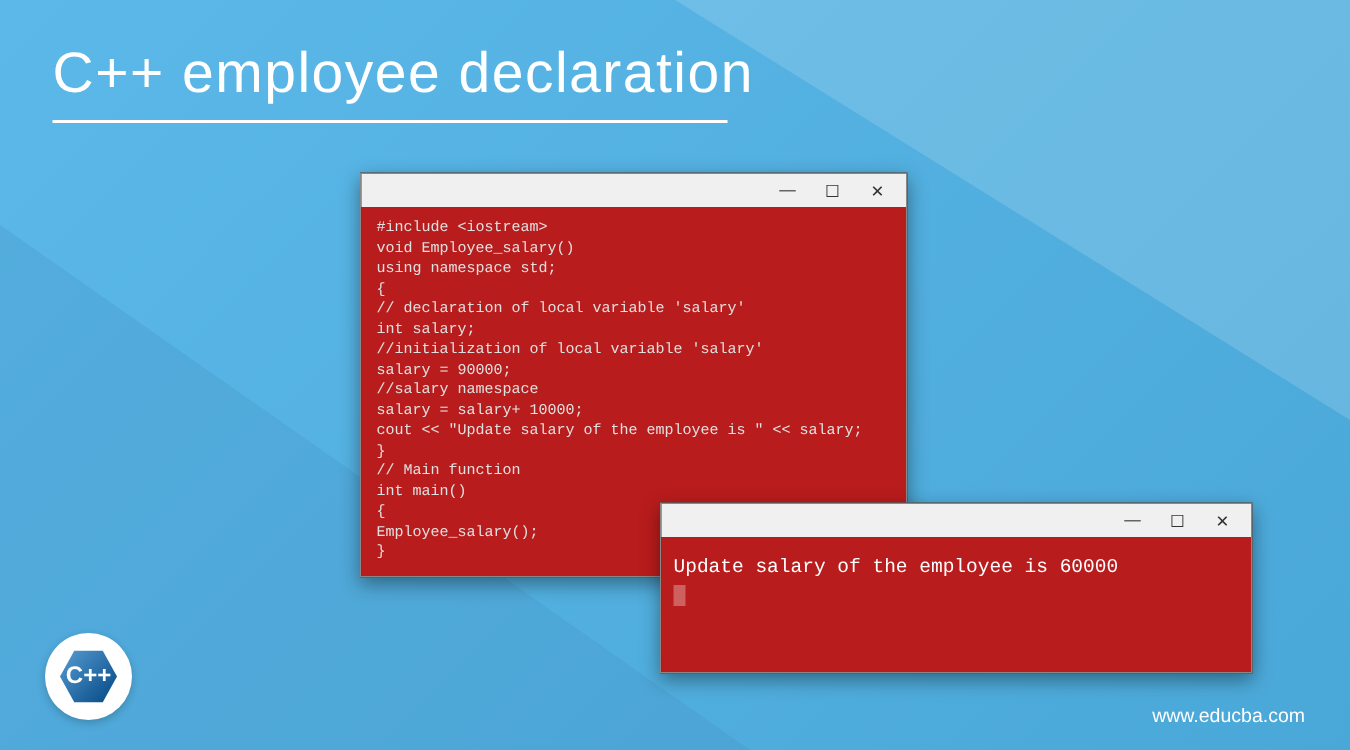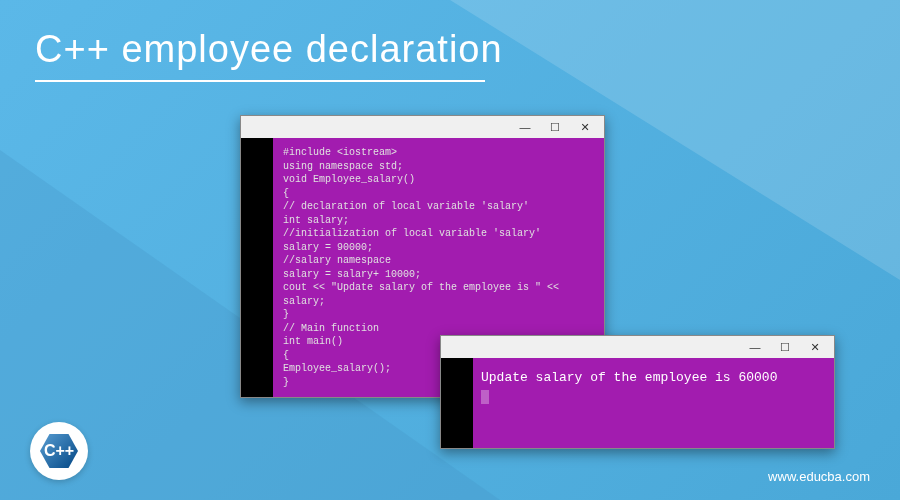--- a/index.html
+++ b/index.html
@@ -70,27 +70,26 @@
       width: 30px;
       height: 20px;
       display: flex;
       align-items: center;
       justify-content: center;
       font-size: 11px;
       font-family: 'Segoe UI', sans-serif;
       color: #333;
     }
     .window-body {
-      background: #a21caf;
+      background: #b91c1c;
       color: #e0e0e0;
       font-family: 'Consolas', 'Courier New', monospace;
       font-size: 10px;
       line-height: 1.35;
       padding: 8px 10px;
-      margin-left: 32px;
     }
     .code-window {
       top: 115px;
       left: 240px;
       width: 365px;
     }
     .output-window {
       top: 335px;
       left: 440px;
       width: 395px;
@@ -155,22 +154,22 @@
 <div class="title-underline"></div>
 
 <div class="window code-window">
   <div class="window-titlebar">
     <div class="window-control">—</div>
     <div class="window-control">☐</div>
     <div class="window-control">✕</div>
   </div>
   <div class="window-body">
     <div>#include &lt;iostream&gt;</div>
+    <div>void Employee_salary()</div>
     <div>using namespace std;</div>
-    <div>void Employee_salary()</div>
     <div>{</div>
     <div>// declaration of local variable 'salary'</div>
     <div>int salary;</div>
     <div>//initialization of local variable 'salary'</div>
     <div>salary = 90000;</div>
     <div>//salary namespace</div>
     <div>salary = salary+ 10000;</div>
     <div>cout &lt;&lt; "Update salary of the employee is " &lt;&lt; salary;</div>
     <div>}</div>
     <div>// Main function</div>

